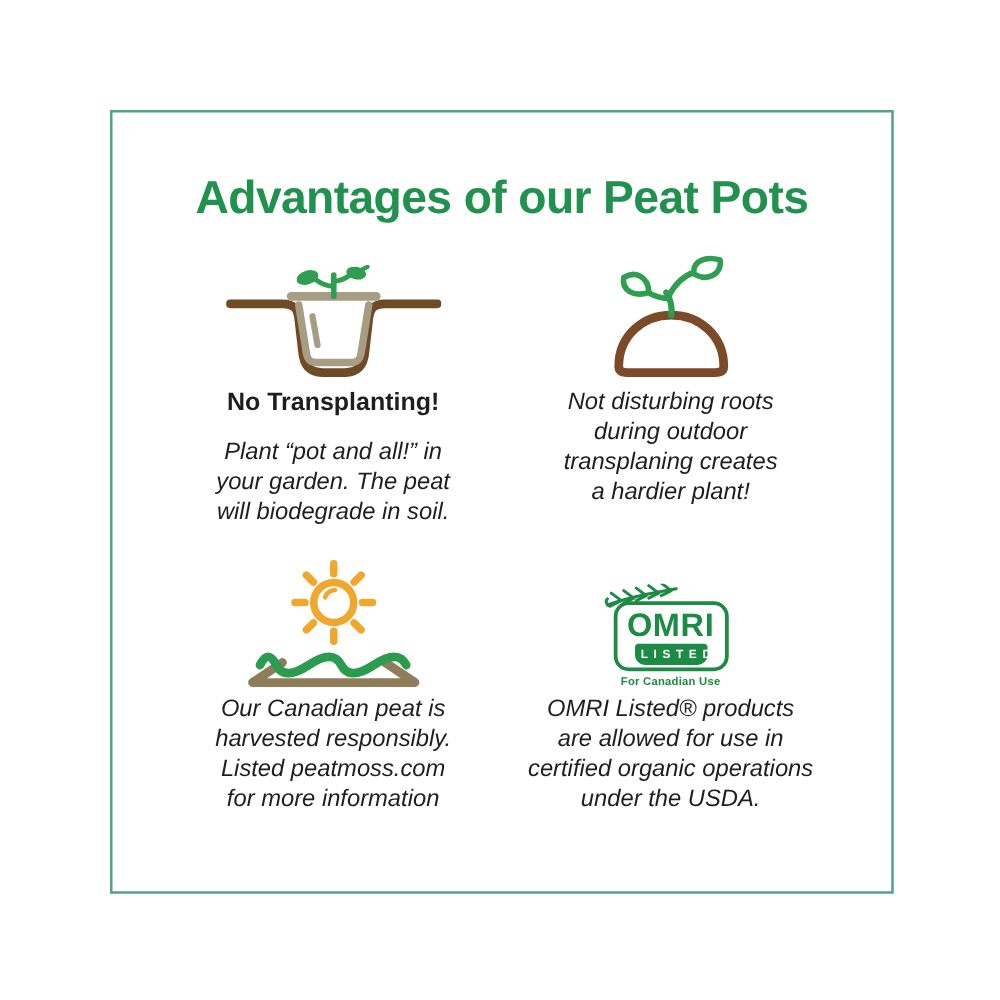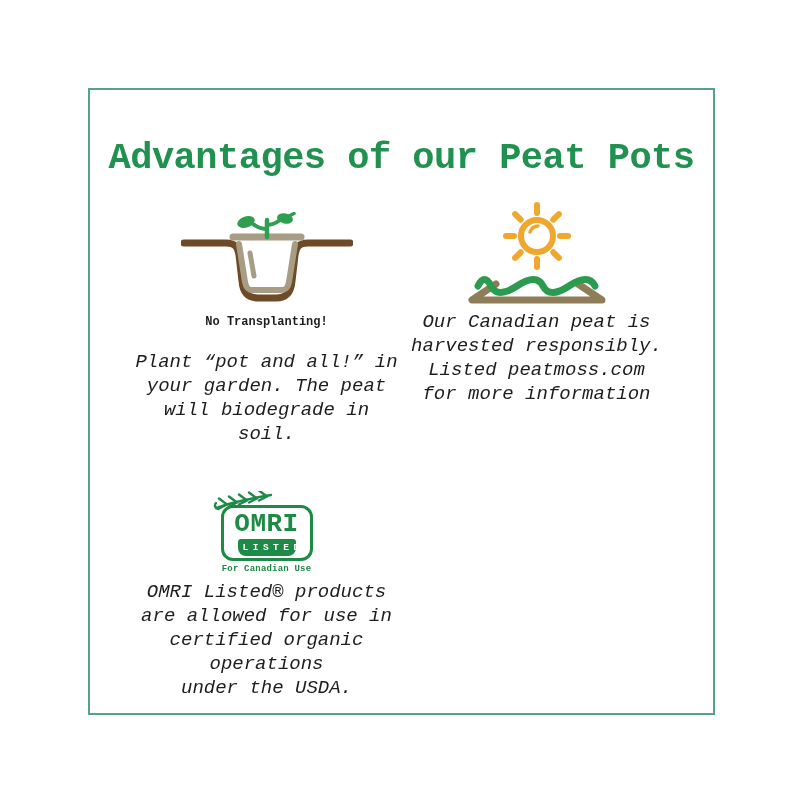--- a/index.html
+++ b/index.html
@@ -1,26 +1,26 @@
 <!DOCTYPE html>
 <html style="--background: #ffffff; --border-teal: #52a388; --title-green: #21914f; --text-dark: #1e1e1e; --trench-brown: #6f4a26; --pot-tan: #a79c84; --sprout-green: #2f9e50; --mound-brown: #7b4a28; --sun-orange: #efa72e; --moss-green: #2b9c4f; --peat-tan: #8e7d58; --omri-green: #1d8a45;"><head>
 <meta charset="utf-8">
 <style>
   html,body{margin:0;padding:0;background:#fff;}
   .page{position:relative;width:800px;height:800px;background:var(--background,#fff);
-        font-family:Liberation Mono, monospace;overflow:hidden;border-radius:27px;}
+        font-family:Liberation Sans, sans-serif;overflow:hidden;border-radius:27px;}
   .card{position:absolute;left:88px;top:88px;width:627px;height:627px;
         border:2px solid var(--border-teal);box-sizing:border-box;background:#fff;}
   .title{margin:46px 0 0;text-align:center;font-size:37px;font-weight:bold;
          letter-spacing:-0.5px;line-height:44px;color:var(--title-green);}
   .grid{margin-top:24px;display:grid;grid-template-columns:270px 270px;
         justify-content:center;row-gap:28px;}
   .cell{display:flex;flex-direction:column;align-items:center;text-align:center;}
   .icon-area{height:100px;width:100%;display:flex;align-items:flex-end;justify-content:center;}
-  .heading{font-size:12px;font-weight:700;line-height:24px;margin:6px 0 0;color:var(--text-dark);}
+  .heading{font-size:20px;font-weight:700;line-height:24px;margin:6px 0 0;color:var(--text-dark);}
   .body{font-size:19px;font-style:italic;line-height:24px;margin:6px 0 0;
         white-space:pre-line;color:var(--text-dark);}
   .cell .heading + .body{margin-top:16px;}
   
   .omri{position:relative;padding-top:14px;display:flex;flex-direction:column;align-items:center;}
   .sprig{position:absolute;top:0;left:-8px;}
   .omri-box{width:92px;border:3px solid var(--omri-green);border-radius:12px;
             background:#fff;box-sizing:border-box;}
   .omri-word{font-size:26px;font-weight:bold;letter-spacing:0.5px;line-height:28px;
              padding-top:2px;color:var(--omri-green);text-align:center;}
@@ -54,20 +54,36 @@
             <ellipse cx="104" cy="6.5" rx="8" ry="5" transform="rotate(12 104 6.5)" style="fill:var(--sprout-green)"></ellipse>
             <path d="M108,4 L113,1.5" fill="none" style="stroke:var(--sprout-green)" stroke-width="3.5" stroke-linecap="round"></path>
           </svg>
         </div>
         <h2 class="heading">No Transplanting!</h2>
         <p class="body">Plant “pot and all!” in
 your garden. The peat
 will biodegrade in soil.</p>
       </section>
 
+      <section class="cell">
+        <div class="icon-area">
+          <svg width="104" height="100" viewBox="0 0 104 100">
+            <path d="M10,89 C10,64 30,48 52,48 C74,48 94,64 94,89 C94,93 91,94 87,94 H17 C13,94 10,93 10,89 Z" fill="none" style="stroke:var(--mound-brown)" stroke-width="7" stroke-linejoin="round"></path>
+            <path d="M52,48 C53,41 52,36 48,30" fill="none" style="stroke:var(--sprout-green)" stroke-width="5" stroke-linecap="round"></path>
+            <path d="M50,35 C44,34 39,34 34,30" fill="none" style="stroke:var(--sprout-green)" stroke-width="4.5" stroke-linecap="round"></path>
+            <path d="M50,33 C55,23 61,17 70,14" fill="none" style="stroke:var(--sprout-green)" stroke-width="4.5" stroke-linecap="round"></path>
+            <path d="M34,30 C22,34 12,28 14,18 C24,12 34,18 34,30 Z" fill="#ffffff" style="stroke:var(--sprout-green)" stroke-width="4.5" stroke-linejoin="round"></path>
+            <path d="M70,15 C69,4 80,1 91,4 C93,15 81,22 70,15 Z" fill="#ffffff" style="stroke:var(--sprout-green)" stroke-width="4.5" stroke-linejoin="round"></path>
+          </svg>
+        </div>
+        <p class="body">Not disturbing roots
+during outdoor
+transplaning creates
+a hardier plant!</p>
+      </section>
 
       <section class="cell">
         <div class="icon-area">
           <svg width="148" height="102" viewBox="0 0 148 102">
             <circle cx="74" cy="34" r="16" fill="none" style="stroke:var(--sun-orange)" stroke-width="6"></circle>
             <path d="M67,30 A9,9 0 0 1 75,24" fill="none" style="stroke:var(--sun-orange)" stroke-width="3.5" stroke-linecap="round"></path>
             <path d="M97,34 H105 M51,34 H43 M74,11 V3 M74,57 V65
                      M90.3,17.7 L95.9,12.1 M57.7,17.7 L52.1,12.1
                      M90.3,50.3 L95.9,55.9 M57.7,50.3 L52.1,55.9" fill="none" style="stroke:var(--sun-orange)" stroke-width="6" stroke-linecap="round"></path>
             <path d="M33,82 L9,98 H139 L115,82" fill="none" style="stroke:var(--peat-tan)" stroke-width="7" stroke-linecap="round" stroke-linejoin="round"></path>

